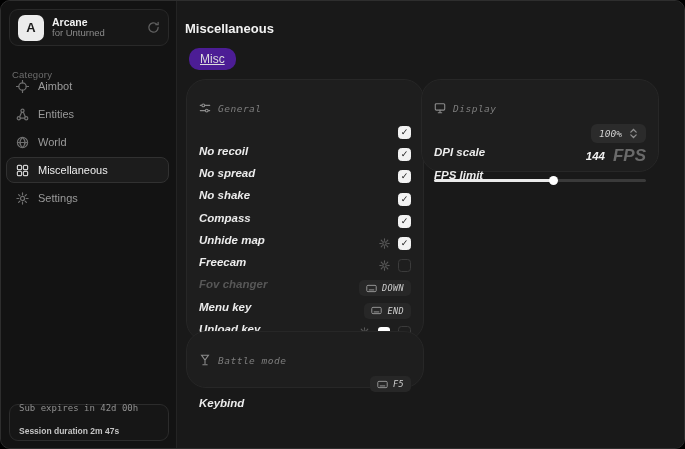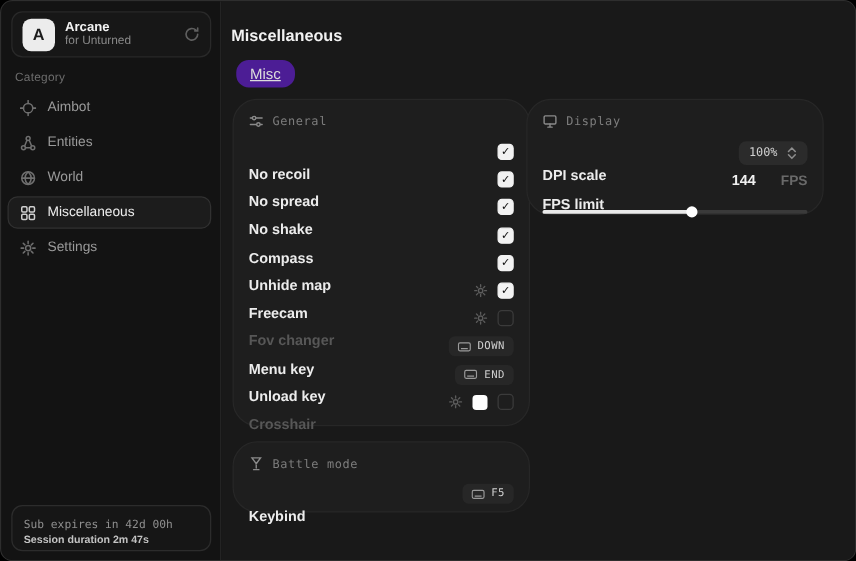--- a/index.html
+++ b/index.html
@@ -15,46 +15,46 @@
   .sb-header { position:absolute; left:8px; top:8px; width:160px; height:37px;
     border:1px solid #292929; border-radius:9px; background:#171717;
     display:flex; align-items:center; padding:0 8px; gap:8px; }
   .avatar { width:26px; height:26px; border-radius:7px; background:#ececec;
     color:#1c1c1c; font-weight:bold; font-size:13px; display:flex;
     align-items:center; justify-content:center; flex:0 0 auto; }
   .sb-title-wrap { flex:1; line-height:1.15; }
   .sb-title { font-size:10.5px; font-weight:bold; color:#f2f2f2; }
   .sb-subtitle { font-size:9.5px; color:#8a8a8a; }
   .sb-sync { color:#5f5f5f; display:flex; }
-  .category { position:absolute; left:11px; top:56px; font-size:9.5px;
+  .category { position:absolute; left:11px; top:68px; font-size:9.5px;
     color:#6d6d6d; letter-spacing:.2px; }
   .nav { position:absolute; left:5px; right:7px; top:72px;
     display:flex; flex-direction:column; gap:2px; }
   .nav-item { height:26px; display:flex; align-items:center; gap:9px;
     padding:0 9px; border:1px solid transparent; border-radius:8px;
     color:#9a9a9a; font-size:11px; cursor:default; }
   .nav-item .ni-icon { color:#6f6f6f; display:flex; }
   .nav-item.active { background:#1c1c1c; border-color:#313131; color:#ededed; }
   .nav-item.active .ni-icon { color:#cfcfcf; }
   .sb-footer { position:absolute; left:8px; bottom:7px; width:160px; height:37px;
     border:1px solid #2c2c2c; border-radius:9px; background:#161616;
     padding:4px 9px; display:flex; flex-direction:column; justify-content:flex-end; gap:1px;}
   .sb-foot1 { font-family:"DejaVu Sans Mono",monospace; font-size:9px; color:#8f8f8f; }
-  .sb-foot2 { font-size:8.5px; color:#c4c4c4; font-weight:bold; }
+  .sb-foot2 { font-size:8.5px; color:#c4c4c4; font-weight:bold;margin-top:12px; }
   
   .main { position:absolute; left:176px; top:0; right:0; bottom:0; background:#191919; }
   .page-title { position:absolute; left:8px; top:20px; font-size:13px;
     font-weight:bold; color:#f2f2f2; }
   .tabs { position:absolute; left:12px; top:47px; display:flex; gap:6px; }
   .tab { background:#4c1d95; color:#dcdcdc; font-size:12px; padding:4px 11px;
     border-radius:10px;text-decoration:underline; }
   .card { position:absolute; background:#1e1e1e; border:1px solid #272727;
-    border-radius:20px; padding:8px 12px; }
+    border-radius:20px; padding:19px 12px;font-style:italic; }
   .card-general { left:9px; top:78px; width:238px; height:262px; }
-  .card-battle  { left:9px; top:352px; width:238px; height:57px; }
+  .card-battle  { left:9px; top:330px; width:238px; height:57px; }
   .card-display { left:244px; top:78px; width:238px; height:93px; }
   .card-head { display:flex; align-items:center; gap:7px; height:18px;
     font-family:"DejaVu Sans Mono",monospace; font-size:9.5px; color:#7d7d7d;
     letter-spacing:.5px; margin-bottom:4px; }
   .card-head .ch-icon { color:#8b8b8b; display:flex; }
   .row { height:22.3px; display:flex; align-items:center; justify-content:space-between; }
   .row-label { font-size:11.5px; font-weight:bold; color:#ececec;margin-top:37px; }
   .row.dim .row-label { color:#575757; }
   .row-right { display:flex; align-items:center; gap:8px; }
   .gear-sm { color:#5c5c5c; display:flex; }
@@ -67,21 +67,21 @@
   .swatch { width:12px; height:12px; border-radius:3px; }
   .key-chip { background:#272727; border-radius:5px; height:16px; padding:0 7px;
     display:flex; align-items:center; gap:5px; color:#cfcfcf;
     font-family:"DejaVu Sans Mono",monospace; font-size:8.5px; letter-spacing:.4px; }
   .key-chip .kb-icon { color:#9a9a9a; display:flex; }
   .select-chip { background:#2b2b2b; border-radius:6px; height:19px; padding:0 8px;
     display:flex; align-items:center; gap:7px; color:#cfcfcf;
     font-family:"DejaVu Sans Mono",monospace; font-size:9.5px;text-align:center; }
   .select-chip .ud-icon { color:#8d8d8d; display:flex; }
   .fps-value { font-size:11.5px; font-weight:bold; color:#f0f0f0; }
-  .fps-unit { font-size:11px; font-weight:bold; color:#6a6a6a; margin-left:12px; }
+  .fps-unit { font-size:17px; font-weight:bold; color:#6a6a6a; margin-left:0; }
   .slider { position:relative; margin-top:8px; height:10px; }
   .slider-track { position:absolute; left:0; right:0; top:4px; height:3px;
     background:#3a3a3a; border-radius:2px; }
   .slider-fill { position:absolute; left:0; top:4px; height:3px;
     background:#eaeaea; border-radius:2px; }
   .slider-thumb { position:absolute; top:1px; width:9px; height:9px;
     margin-left:-4px; background:#ffffff; border-radius:50%; }
 </style>
 </head>
 <body>

